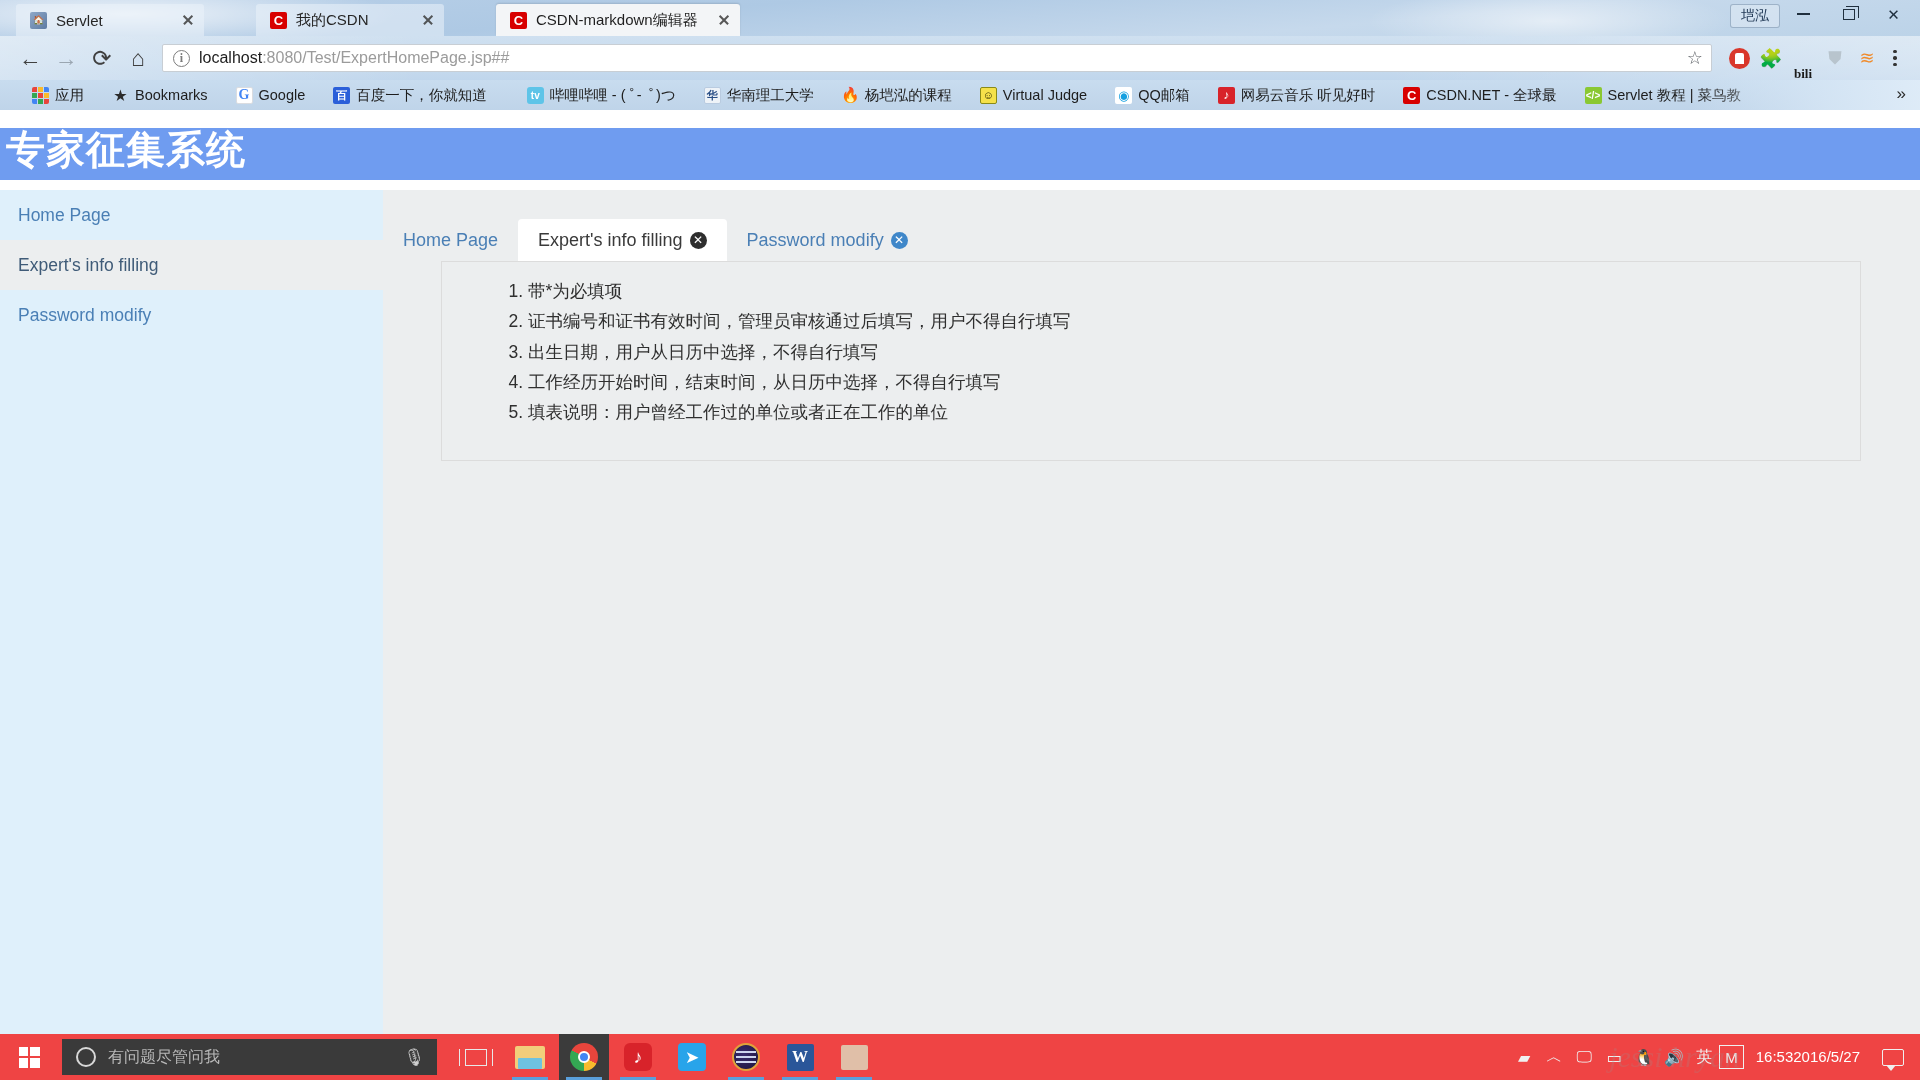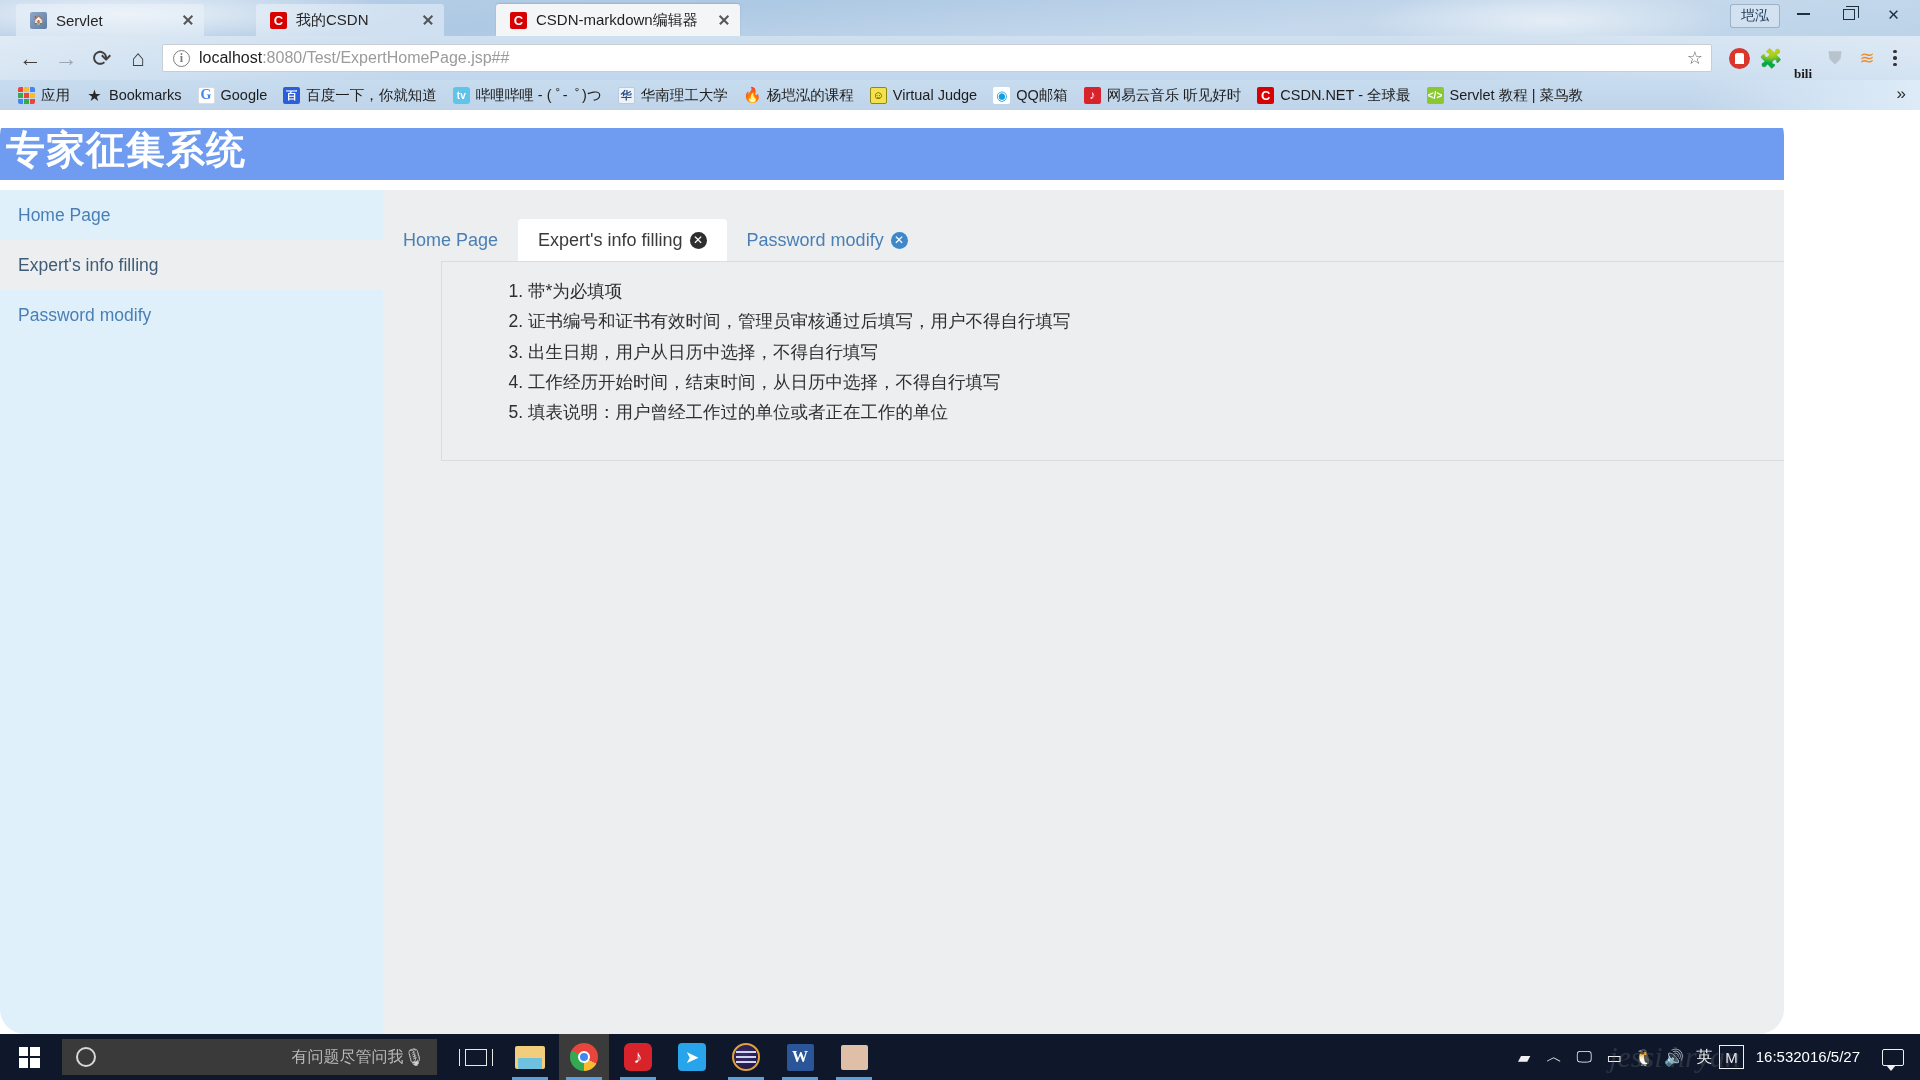--- a/index.html
+++ b/index.html
@@ -108,21 +108,21 @@
   .shield { font-size:18px; color:#b8c4cd; }
   .flame { font-size:18px; color:#f08a2a; }
   #chrome-menu { width:26px; display:flex; flex-direction:column; align-items:center;
                  justify-content:center; gap:3px; position:relative; z-index:2; }
   #chrome-menu i { width:3.5px;height:3.5px;border-radius:50%;background:#333; display:block;}
 
   
   #bookmarks {
     position:relative; height: 30px; width:100%;
     background: linear-gradient(180deg,#c8dcef,#bfd4e9);
-    display:flex; align-items:center; padding: 0 10px; gap: 0px; overflow:hidden;
+    display:flex; align-items:center; padding: 0 24px; gap: 12px; overflow:hidden;
   }
   #bookmarks::after{content:"";position:absolute;right:0;top:0;width:230px;height:30px;
     background:linear-gradient(90deg, rgba(200,220,239,0) 0%, rgba(214,230,245,.85) 60%,
     rgba(223,236,248,.95) 100%); pointer-events:none;}
   .bm { display:flex; align-items:center; height:24px; padding:0 8px; flex:0 0 auto;}
   .bm-ico { width:17px;height:17px;margin-right:6px;flex:0 0 17px;border-radius:2px;
             display:flex;align-items:center;justify-content:center;font-size:11px;
             font-weight:bold;color:#fff;}
   .bm-label { font-size:14.5px; color:#1d1d1d; white-space:nowrap; }
   .ico-apps { background:
@@ -132,35 +132,35 @@
       linear-gradient(#34a853,#34a853) 0 6px/5px 5px no-repeat,
       linear-gradient(#e8453c,#e8453c) 6px 6px/5px 5px no-repeat,
       linear-gradient(#f9bb2d,#f9bb2d) 12px 6px/5px 5px no-repeat,
       linear-gradient(#4285f4,#4285f4) 0 12px/5px 5px no-repeat,
       linear-gradient(#34a853,#34a853) 6px 12px/5px 5px no-repeat,
       linear-gradient(#e8453c,#e8453c) 12px 12px/5px 5px no-repeat; }
   .ico-star { background:transparent; color:#2b2b2b; font-size:16px; }
   .ico-google{ background:#fff; color:#4285f4; font-size:14px; font-family:"Liberation Serif",serif;
                border:1px solid #dadce0; }
   .ico-baidu { background:#2b5fd9; color:#fff; font-size:11px; }
-  .ico-bili  { background:#5ec4e8; color:#fff; font-size:10px; border-radius:3px;}
+  .ico-bili  { background:#5ec4e8; color:#fff; font-size:10px; border-radius:3px;margin-left:12px;}
   .ico-scut  { background:#eef3f8; color:#2a4f86; font-size:11px; border:1px solid #b9cbe0;}
   .ico-flame { background:transparent; color:#f4693a; font-size:15px; }
   .ico-vj    { background:#f5e14a; color:#2a2a00; font-size:11px; border:1px solid #8a8a18;}
   .ico-qq    { background:#ffffff; color:#14a0e0; font-size:13px; }
   .ico-163   { background:#d8232a; color:#fff; font-size:12px; }
   .ico-csdn  { background:#d80000; color:#fff; font-size:13px; }
   .ico-servlet{ background:#8ac832; color:#fff; font-size:10px; }
   #bm-overflow { position:absolute; right:14px; top:4px; font-size:17px; color:#2a2a2a;
                  z-index:3; }
 
   
   #page {
-    position:absolute; left:0; top:110px; width:1784px; height:924px;
-    background:#ffffff; overflow:hidden;border-radius:25px;
+    position:absolute; left:0; top:110px; width:1920px; height:924px;
+    background:#ffffff; overflow:hidden;
   }
   #site-banner {
     position:absolute; left:0; top:18px; width:1920px; height:52px;
     background:#6f9cf0;
   }
   #site-title {
     position:absolute; left:6px; top:20px; font-size:39px; color:#ffffff;
     font-weight:bold; letter-spacing:1px; line-height:1;
     font-family:"DejaVu Sans","Liberation Sans",sans-serif;
   }
@@ -204,21 +204,21 @@
     display:flex; align-items:center; justify-content:center;
   }
   #panel-title { font-size:21px; color:#3c3c3c; }
   #panel-body { padding: 14px 0 0 0; }
   #notes-list { list-style: decimal; margin: 0 0 0 86px; padding:0; }
   #notes-list li { font-size:17.5px; color:#2f2f2f; line-height:1.73; }
 
   
   #taskbar {
     position:absolute; left:0; top:1034px; width:1920px; height:46px;
-    background:#0f172a; display:flex; align-items:center;text-align:right;
+    background:#ef4444; display:flex; align-items:center;
   }
   #start-btn { width:58px; height:46px; display:flex; align-items:center;
                justify-content:center; }
   .winlogo { width:21px;height:21px; display:grid; grid-template-columns:1fr 1fr;
              grid-template-rows:1fr 1fr; gap:2.5px; }
   .winlogo i { background:#ffffff; display:block; }
   #cortana {
     width: 375px; height: 36px; background:#3a3a3a; display:flex; align-items:center;
     padding: 0 12px 0 14px; margin-left: 4px;
   }

